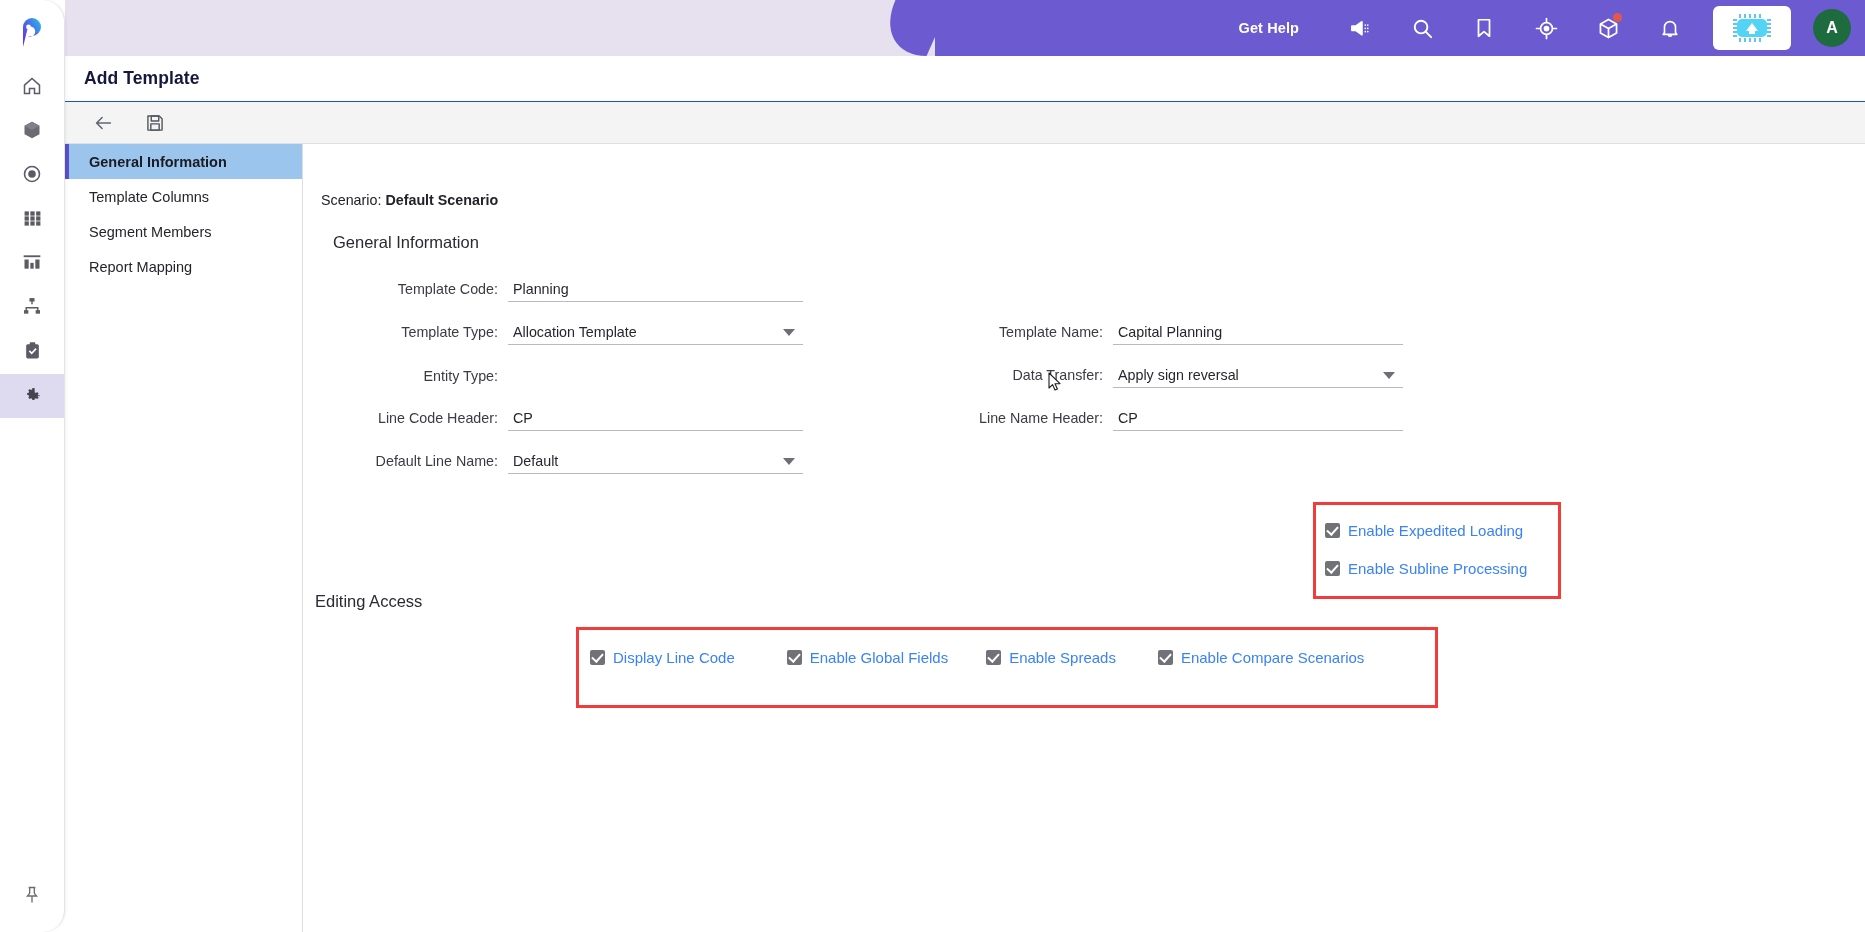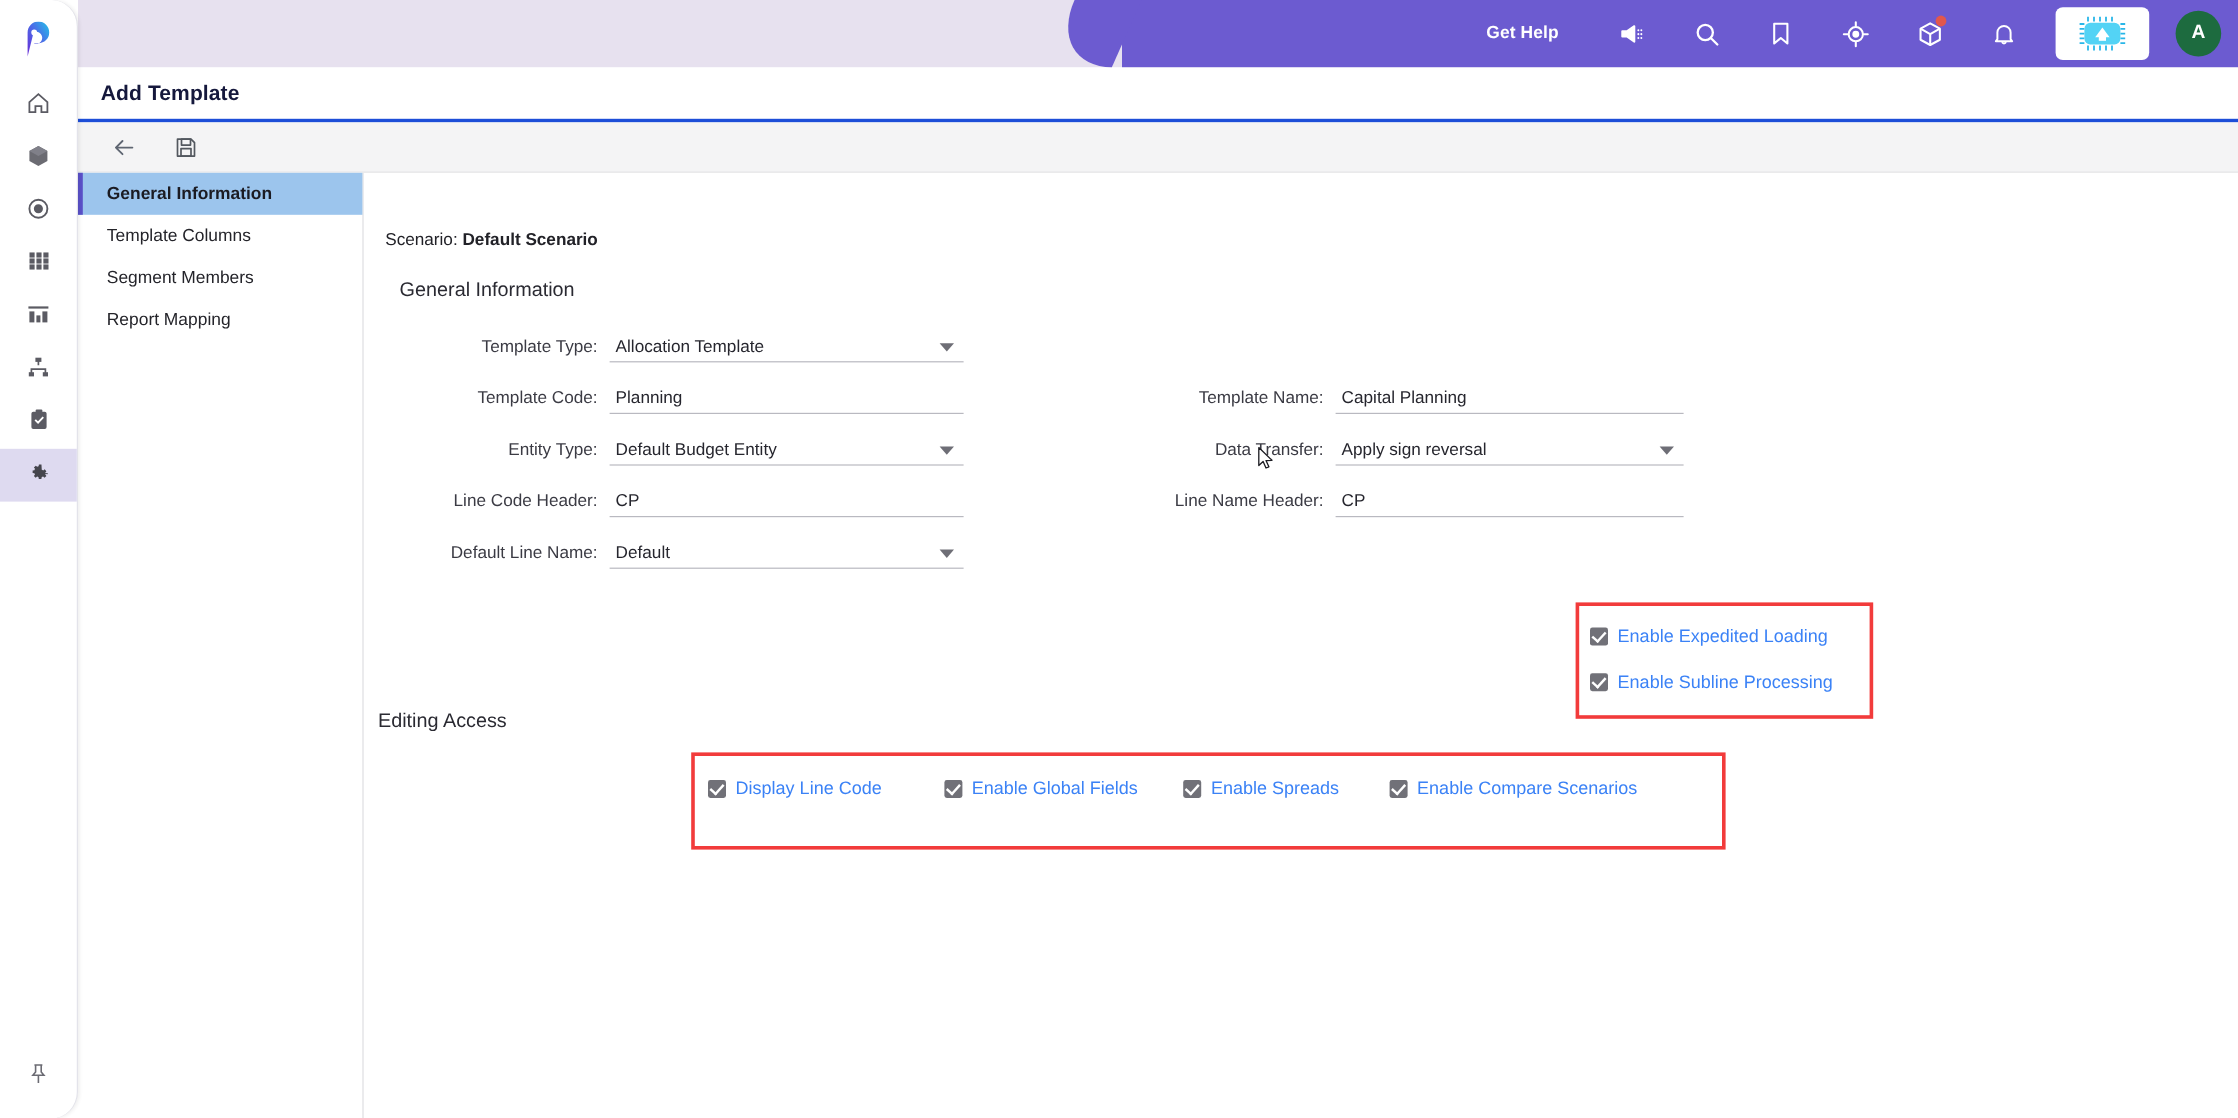--- a/index.html
+++ b/index.html
@@ -89,21 +89,21 @@
     display: flex; align-items: center; justify-content: center;
     font-size: 16px; font-weight: 700;
     margin-left: 10px; margin-right: 8px;
   }
 
   
   .pagetitle {
     height: 46px; background: #ffffff;
     display: flex; align-items: center;
     padding-left: 19px;
-    border-bottom: 3px solid #1d4ed8;
+    border-bottom: 1px solid #1d4ed8;
   }
   .pagetitle h1 {
     font-size: 17.5px; font-weight: 700; color: #15183c;
     letter-spacing: .1px;
   }
 
   
   .toolbar {
     height: 42px; background: #f4f4f5;
     border-bottom: 1px solid #e0e0e3;
@@ -448,42 +448,38 @@
           <b>Default Scenario</b>
         </div>
 
         <div class="section-title">General Information</div>
 
         <div class="cols">
 
           <div class="col-left">
             <div class="form-row">
               <div class="field">
+                <div class="field-label">Template Code:</div>
+                <div class="field-ctrl">
+                  <span class="val">Planning</span>
+                </div>
+              </div>
+            </div>
+            <div class="form-row">
+              <div class="field">
                 <div class="field-label">Template Type:</div>
                 <div class="field-ctrl">
                   <span class="val">Allocation Template</span>
                   <span class="caret"></span>
                 </div>
               </div>
             </div>
             <div class="form-row">
               <div class="field">
-                <div class="field-label">Template Code:</div>
-                <div class="field-ctrl">
-                  <span class="val">Planning</span>
-                </div>
-              </div>
-            </div>
-            <div class="form-row">
-              <div class="field">
                 <div class="field-label">Entity Type:</div>
-                <div class="field-ctrl">
-                  <span class="val">Default Budget Entity</span>
-                  <span class="caret"></span>
-                </div>
               </div>
             </div>
             <div class="form-row">
               <div class="field">
                 <div class="field-label">Line Code Header:</div>
                 <div class="field-ctrl">
                   <span class="val">CP</span>
                 </div>
               </div>
             </div>

